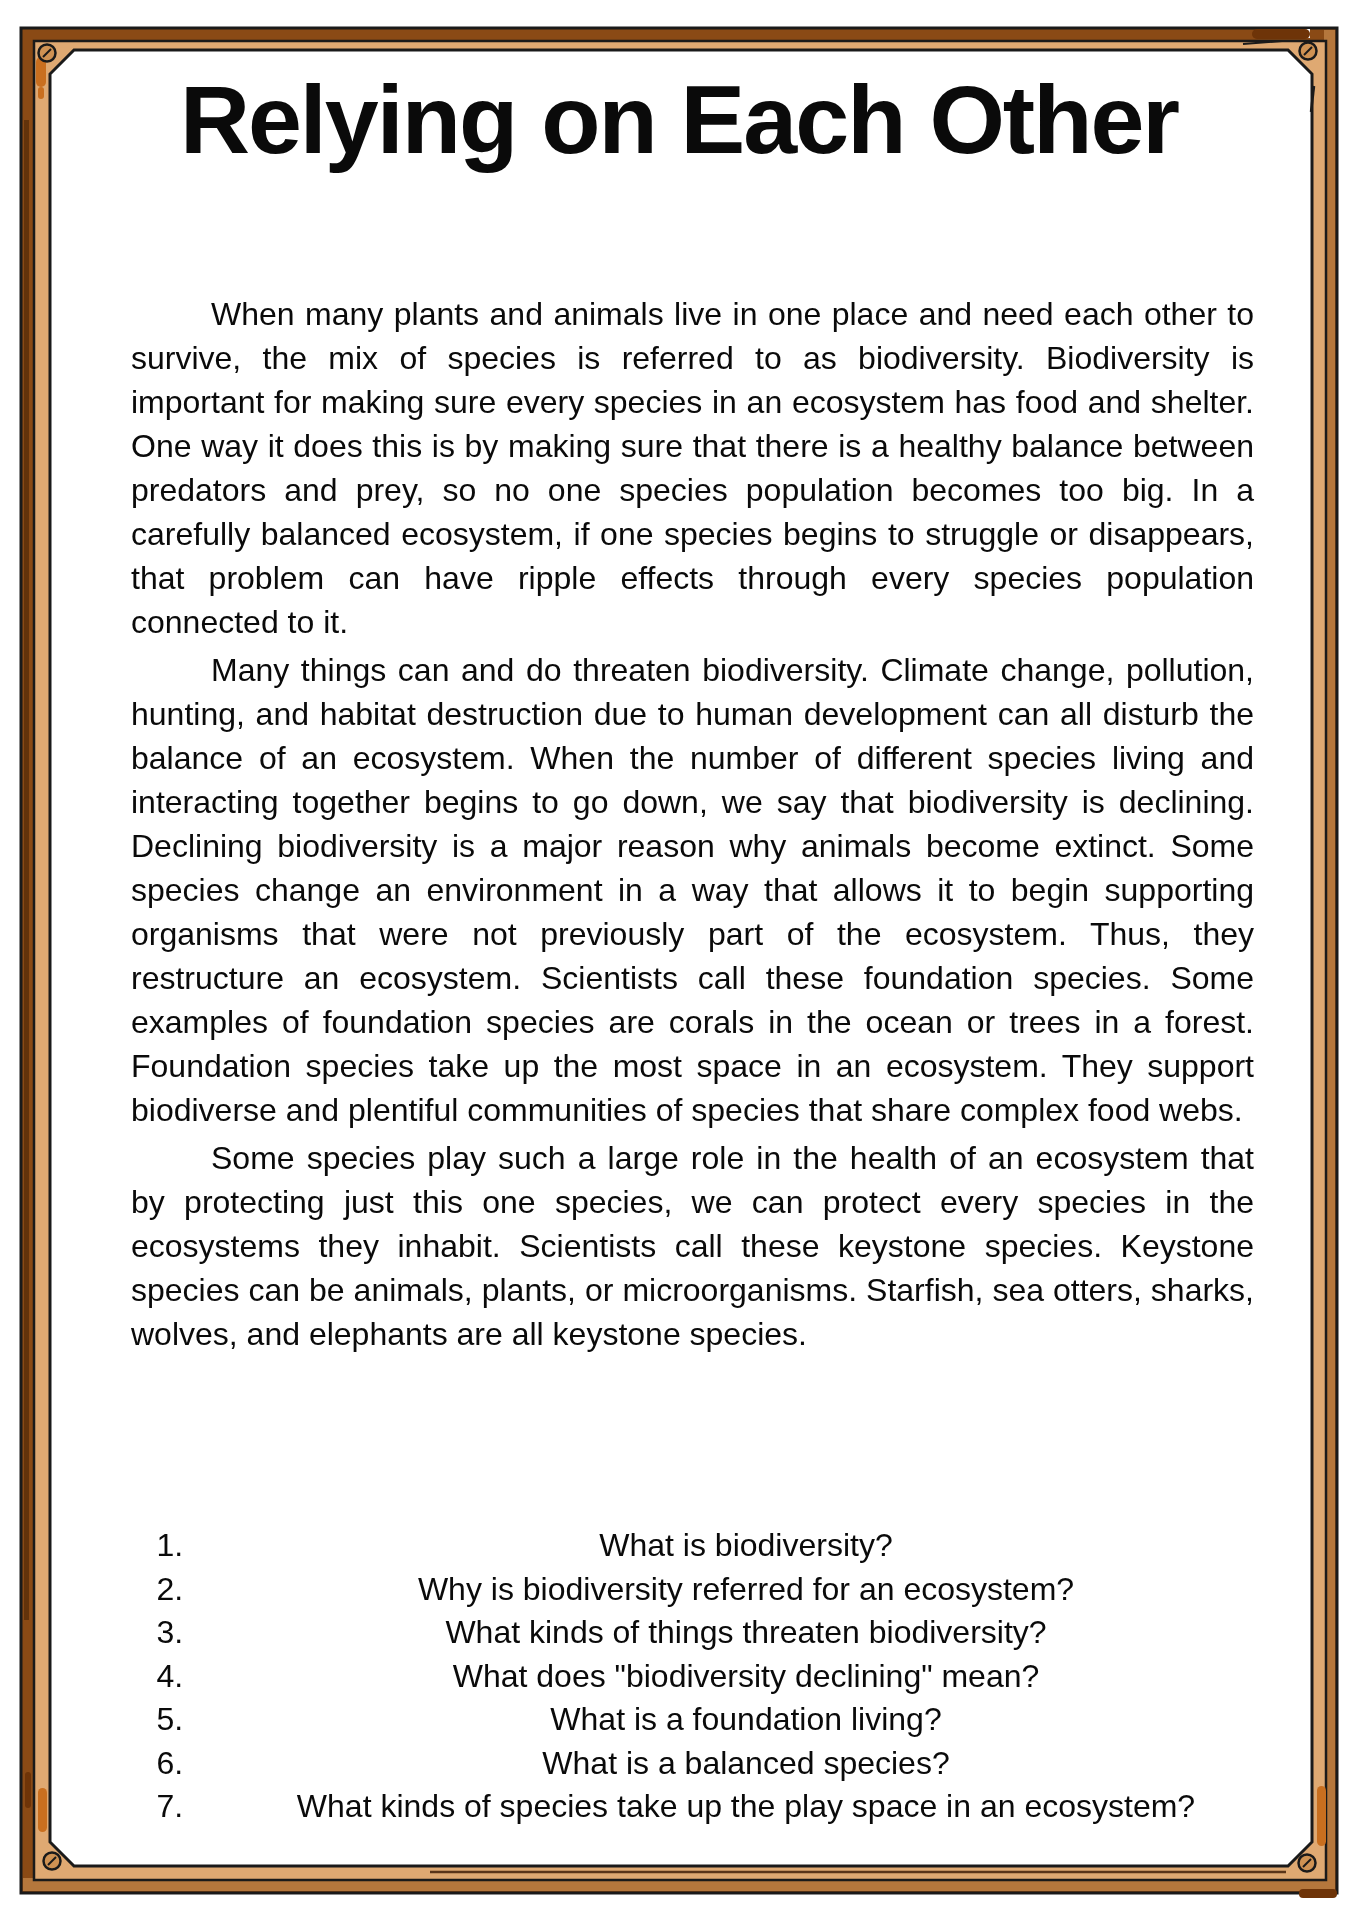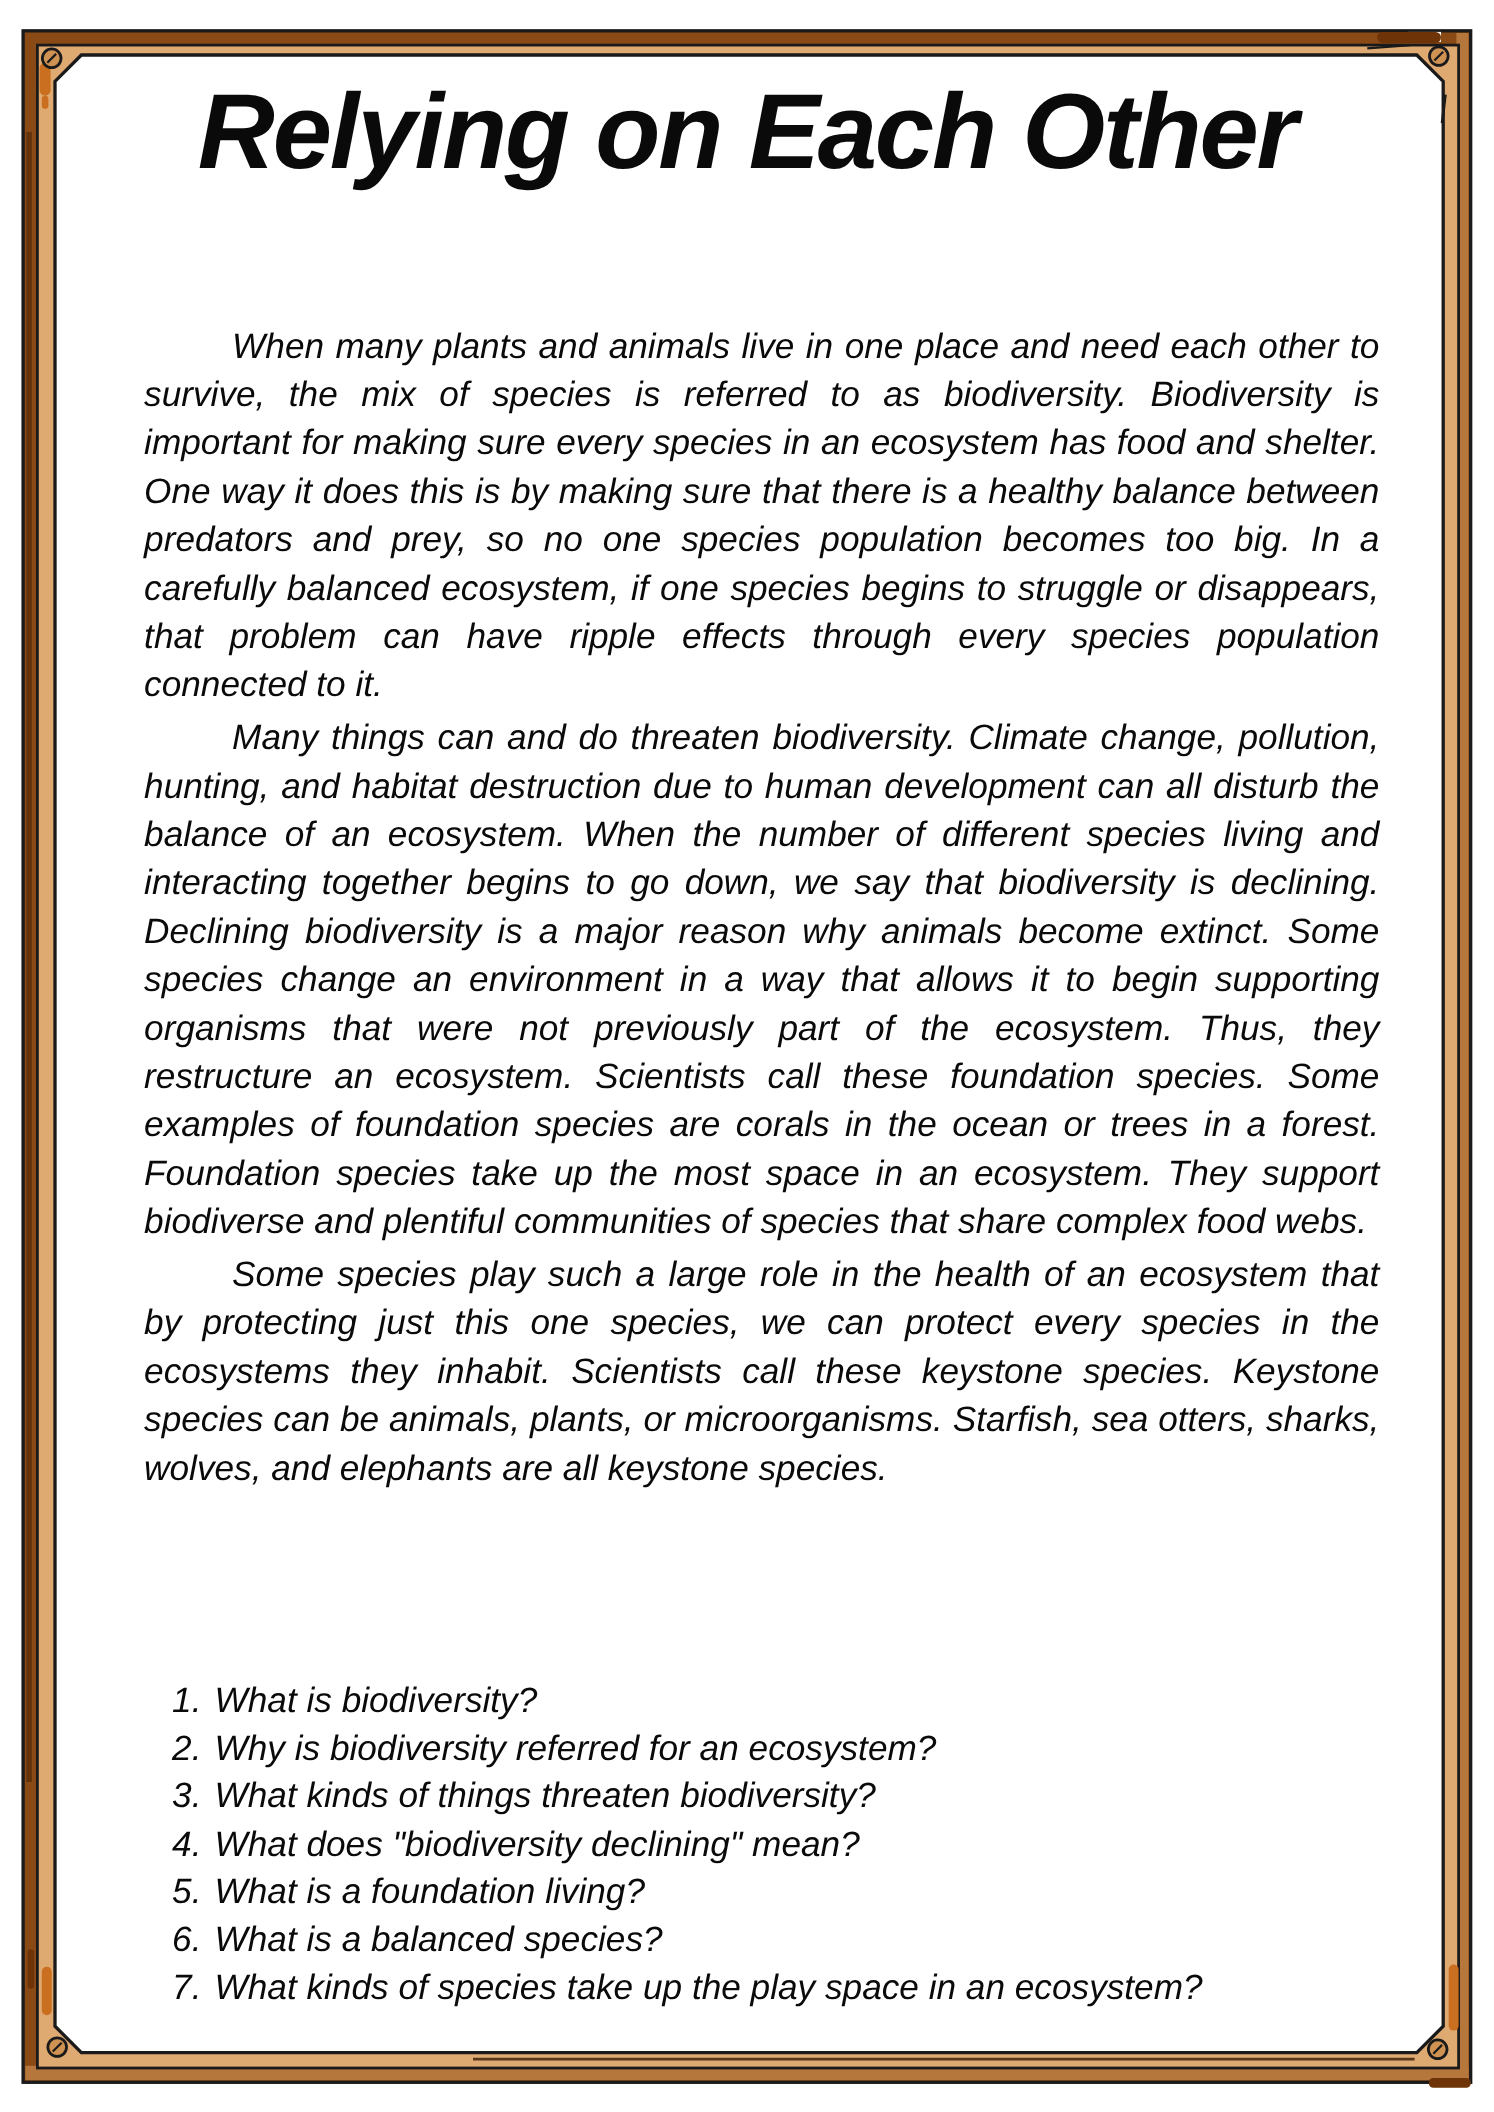--- a/index.html
+++ b/index.html
@@ -6,21 +6,21 @@
     --frame-dark:#8a4a15; --frame-mid:#b5773c; --frame-light:#dfa972;
     --frame-shadow:#6e3408; --accent-orange:#c96f1f; --screw:#cf9253;
     --outline:#1a1a1a; --text:#0a0a0a; --paper:#ffffff;
   }
   html,body{margin:0;padding:0;background:#fff;}
   .page{
     position:relative; width:1358px; height:1920px; background:var(--paper);
     font-family:"Liberation Sans", sans-serif; color:var(--text); overflow:hidden;
   }
   .frame{position:absolute; left:0; top:0;}
-  .content{position:absolute; inset:0;font-style:italic;}
+  .content{position:absolute; inset:0;}
   .title{
     position:absolute; left:0; right:0; top:64px; margin:0;
     text-align:center; font-size:97px; font-weight:700; letter-spacing:-2px;
     color:var(--text); line-height:1.15; white-space:nowrap;
   }
   .name-date-box{
     position:absolute; left:381px; top:229px; width:603px; height:52px;
     box-sizing:border-box; border:3px solid var(--outline); border-radius:28px;
     background:var(--paper); font-size:31px;
   }
@@ -33,21 +33,21 @@
   .body-text{
     position:absolute; left:127px; top:288px; width:1131px;
     font-size:32px; line-height:44px; text-align:justify;
   }
   .body-text p{margin:4px; text-indent:80px;}
   .questions{
     position:absolute; left:159px; top:1524px; width:1105px;
     margin:0; padding-left:33px; font-size:32px; line-height:43.5px;
     list-style:decimal outside;
   }
-  .questions li{padding-left:3px;}
+  .questions li{padding-left:3px;text-align:center;}
 </style>
 </head>
 <body>
 
 <div class="page">
 
   <svg class="frame" width="1358" height="1920" viewBox="0 0 1358 1920" aria-hidden="true">
 
     <rect x="21" y="28" width="1316" height="1865" fill="var(--frame-dark)" stroke="var(--outline)" stroke-width="3"></rect>
 

